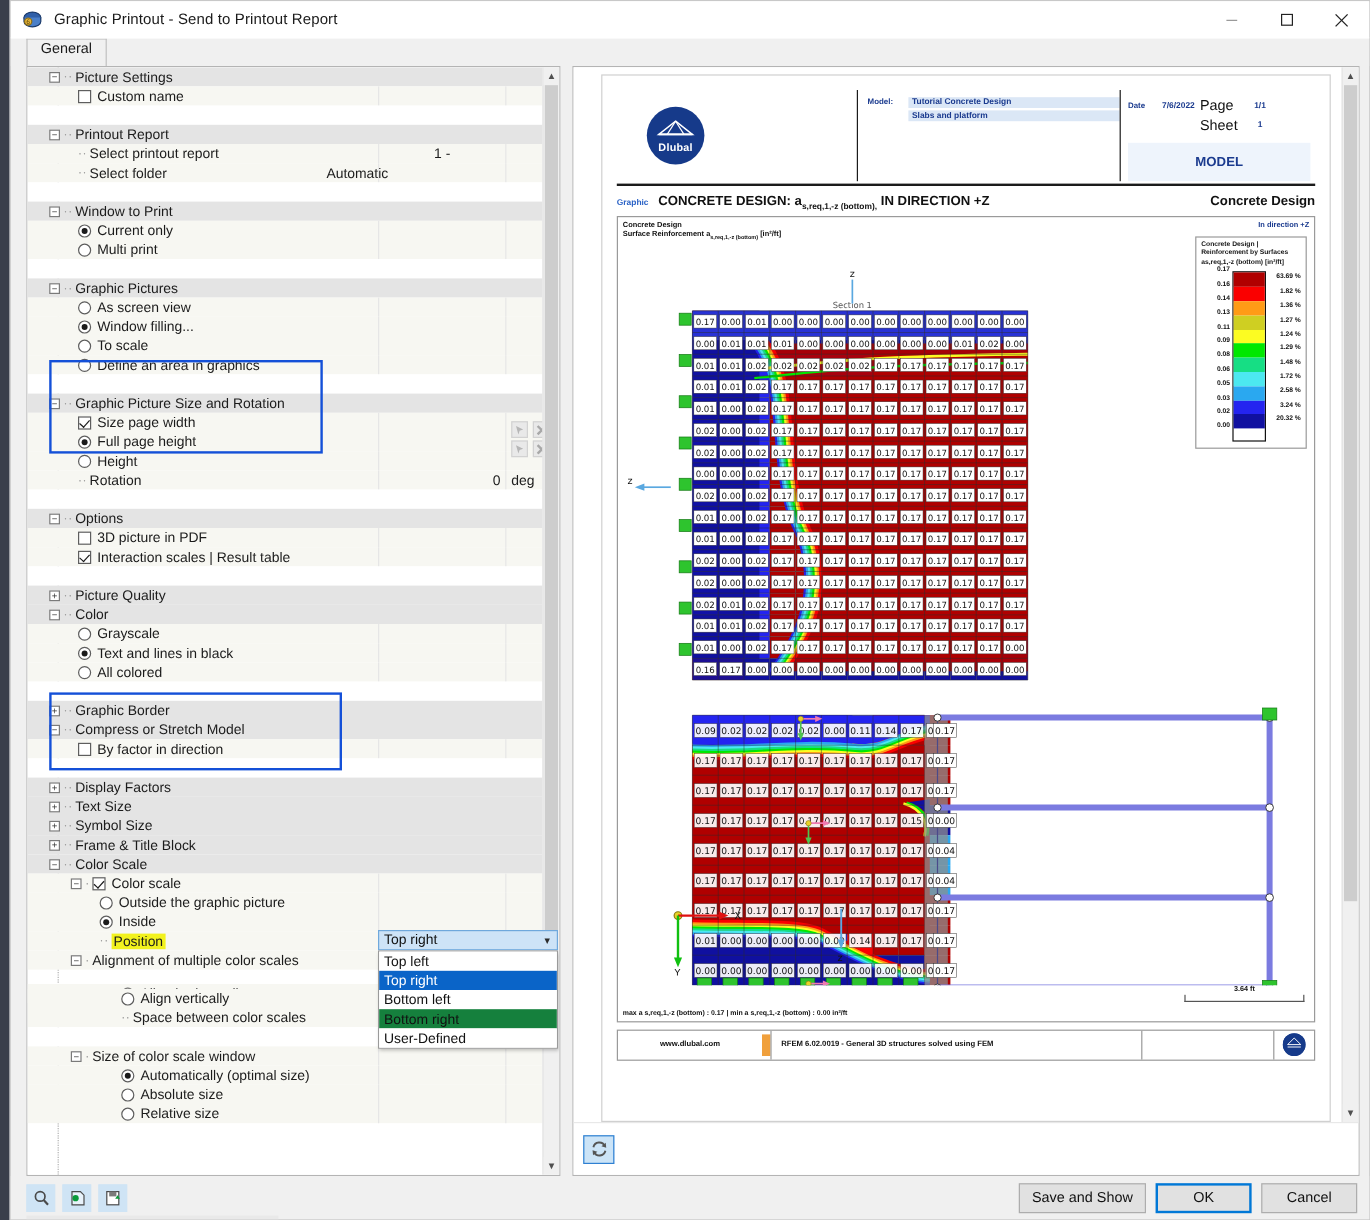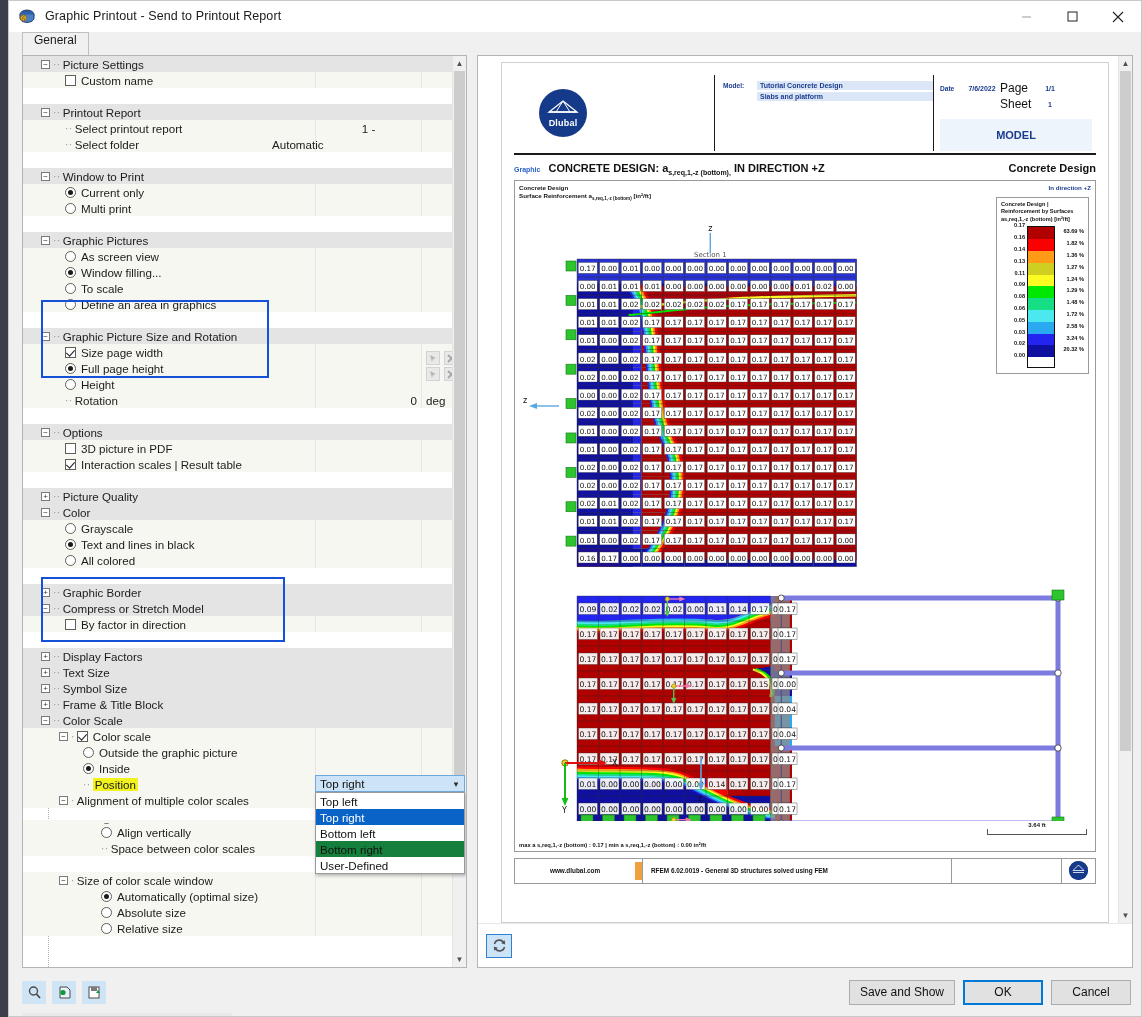--- a/index.html
+++ b/index.html
@@ -162,21 +162,21 @@
   .pf-4{ width:34px; border-left:1px solid #9a9a9a; display:flex;align-items:center;justify-content:center;}
   .pf-logo{ width:19px;height:19px;border-radius:50%;background:#163a8a;}
 
   
   .refresh-strip{ height:44px; background:#fff; display:flex; align-items:center;
                   padding-left:8px; flex:none; border-top:1px solid #e8e8e8;}
   .refresh-btn{ width:26px;height:24px; background:#cce4f7; border:1px solid #2f80d2;
                 display:flex;align-items:center;justify-content:center;}
 
   
-  .footer{ height:48px; background:#f0f0f0; display:flex; align-items:center;
+  .footer{ height:36px; background:#f0f0f0; display:flex; align-items:center;
            padding:0 10px 0 13px; flex:none;}
   .tool-btns{ display:flex; gap:6px;}
   .tbtn{ width:24px;height:23px; background:#cfe4f5; border:1px solid #cfe4f5;
          display:flex;align-items:center;justify-content:center;}
   .spacer{flex:1;}
   .btn{ height:25px; min-width:80px; padding:0 10px; background:#e1e1e1;
         border:1px solid #adadad; font-size:12px; color:#111;
         display:flex;align-items:center;justify-content:center; margin-left:8px;
         font-family:"Liberation Sans",sans-serif;}
   .btn.primary{ border:2px solid #0078d7; background:#e1e1e1;}

